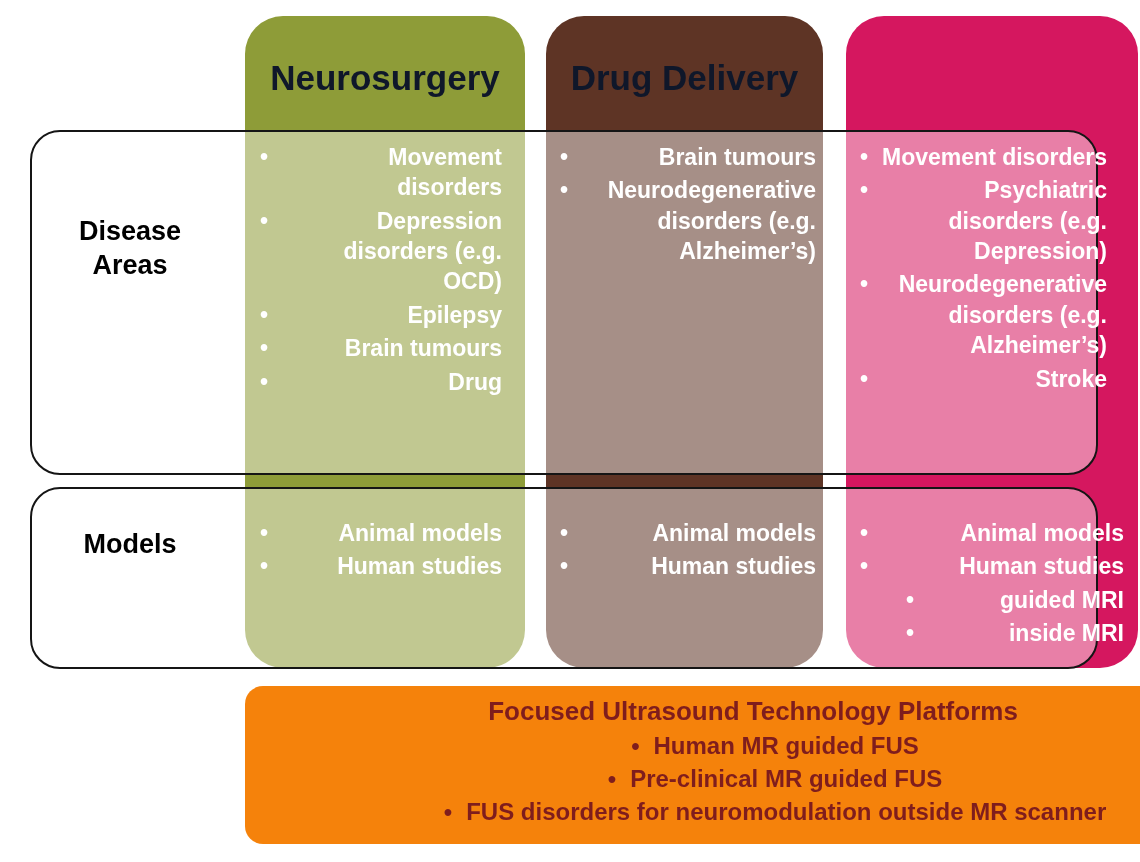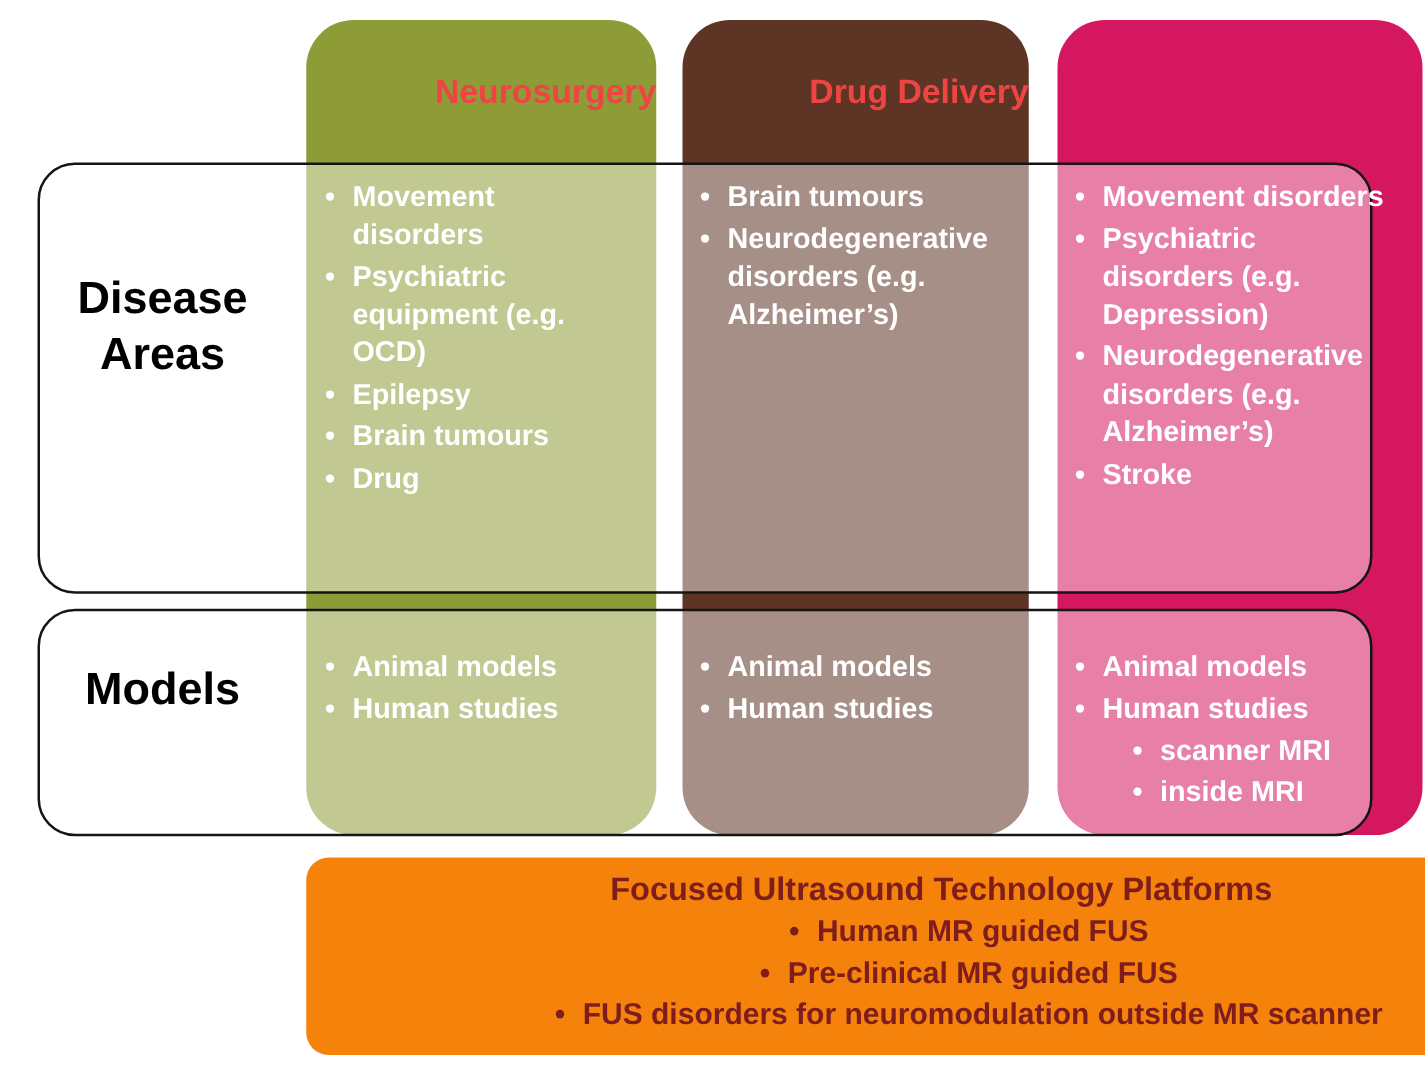--- a/index.html
+++ b/index.html
@@ -37,52 +37,52 @@
     z-index: 2;
   }
   .row-disease { top: 130px; height: 345px; }
   .row-models  { top: 487px; height: 182px; }
 
   
   .col-header {
     position: absolute;
     top: 58px;
     z-index: 3;
-    color: #ef4444;
-    font-weight: bold;
-    font-size: 27px;
-    text-align: right;
+    color: #0f172a;
+    font-weight: bold;
+    font-size: 35px;
+    text-align: center;
   }
   .header-1 { left: 245px; width: 280px; }
   .header-2 { left: 546px; width: 277px; }
   .header-3 { left: 846px; width: 292px; }
 
   
   .row-label {
     position: absolute;
     z-index: 3;
     color: #000000;
     font-weight: bold;
-    font-size: 36px;
+    font-size: 27px;
     line-height: 1.25;
     text-align: center;
   }
   .label-disease { left: 40px; top: 215px; width: 180px; }
   .label-models  { left: 40px; top: 528px; width: 180px; }
 
   
   .cell {
     position: absolute;
     z-index: 3;
     color: #ffffff;
     font-weight: bold;
     font-size: 23px;
     line-height: 1.32;
   }
-  .cell ul { list-style: none; }
+  .cell ul { list-style: none; text-align: right; }
   .cell li {
     position: relative;
     padding-left: 30px;
     margin-bottom: 3px;
   }
   .cell li::before {
     content: "\2022";
     position: absolute;
     left: 8px;
   }
@@ -138,21 +138,21 @@
 
   <div class="col-header header-1">Neurosurgery</div>
   <div class="col-header header-2">Drug Delivery</div>
 
   <div class="row-label label-disease">Disease Areas</div>
   <div class="row-label label-models">Models</div>
 
   <div class="cell cell-d1">
     <ul>
       <li>Movement disorders</li>
-      <li>Psychiatric equipment (e.g. OCD)</li>
+      <li>Depression disorders (e.g. OCD)</li>
       <li>Epilepsy</li>
       <li>Brain tumours</li>
       <li>Drug</li>
     </ul>
   </div>
 
   <div class="cell cell-d2">
     <ul>
       <li>Brain tumours</li>
       <li>Neurodegenerative disorders (e.g. Alzheimer’s)</li>
@@ -181,21 +181,21 @@
       <li>Human studies</li>
     </ul>
   </div>
 
   <div class="cell cell-m3">
     <ul>
       <li>Animal models</li>
       <li>Human studies</li>
     </ul>
     <ul class="sub">
-      <li>scanner MRI</li>
+      <li>guided MRI</li>
       <li>inside MRI</li>
     </ul>
   </div>
 
   <div class="platforms" style="background-color: rgb(245, 130, 11);">
     <div class="platforms-title">Focused Ultrasound Technology Platforms</div>
     <div class="platform-item">Human MR guided FUS</div>
     <div class="platform-item">Pre-clinical MR guided FUS</div>
     <div class="platform-item">FUS  disorders for neuromodulation outside MR scanner</div>
   </div>

